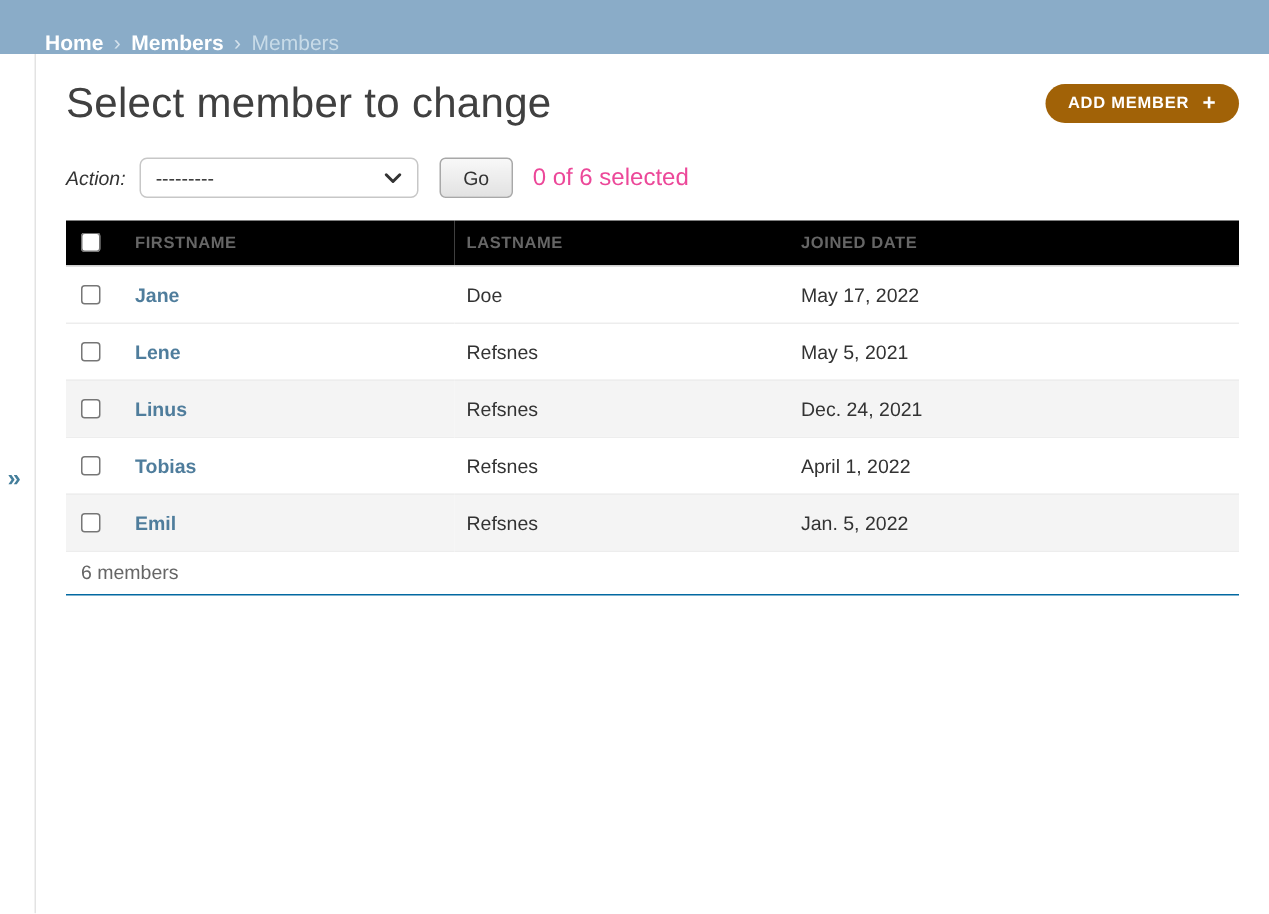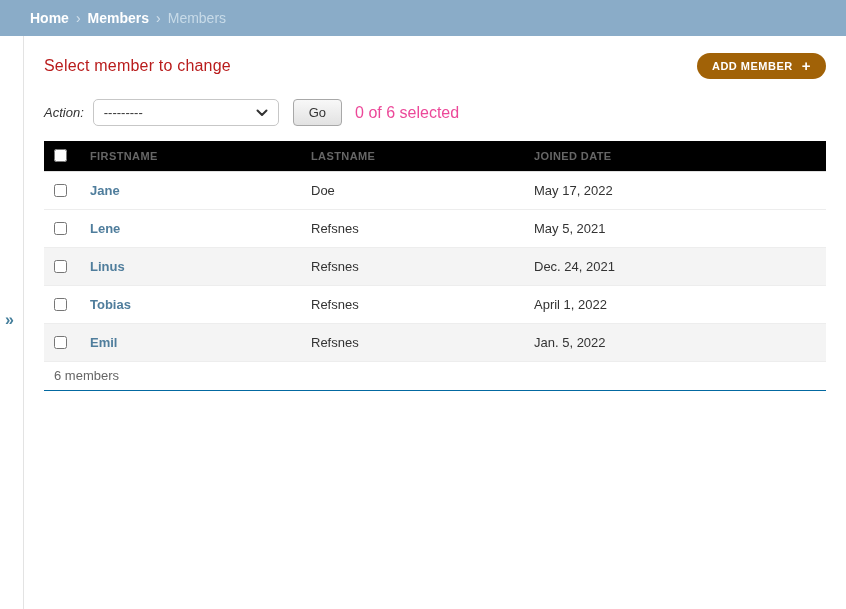--- a/index.html
+++ b/index.html
@@ -11,41 +11,41 @@
     position: relative;
     overflow: hidden;
     color: #333;
   }
 
   
   .breadcrumbs {
     height: 36px;
     background: #8aacc8;
     display: flex;
-    align-items: center;
+    align-items: flex-end;
     padding: 0 30px;
     font-size: 14px;
   }
   .crumb-link { color: #ffffff; font-weight: 600; text-decoration: none; cursor: pointer; }
   .crumb-sep { color: #d3e1ec; margin: 0 7px; }
   .crumb-current { color: #c8dbe8; font-weight: 400; }
 
   
   .shell { display: flex; height: 573px; }
   .rail { width: 23px; flex: none; position: relative; }
   .rail-toggle {
     position: absolute; left: 5px; top: 276px;
     color: #447e9b; font-size: 16px; font-weight: 700;
     cursor: pointer; user-select: none; line-height: 1;
   }
   .main { flex: 1; border-left: 1px solid #e3e3e3; padding: 17px 20px 0 20px; }
 
   
   .page-header { display: flex; align-items: center; justify-content: space-between; margin: 0 0 20px 0; }
-  .page-title { font-size: 16px; font-weight: 400; color: #b91c1c; margin: 0; letter-spacing: .2px; }
+  .page-title { font-size: 28px; font-weight: 400; color: #404040; margin: 0; letter-spacing: .2px; }
   .add-btn {
     background: #a16207; color: #fff; border: none;
     border-radius: 13px; height: 26px; padding: 0 15px;
     font-size: 11px; font-weight: 700; letter-spacing: .5px;
     display: flex; align-items: center; gap: 9px;
     cursor: pointer; font-family: inherit;
   }
   .add-plus { font-size: 15px; font-weight: 700; line-height: 1; position: relative; top: -1px; }
 
   

